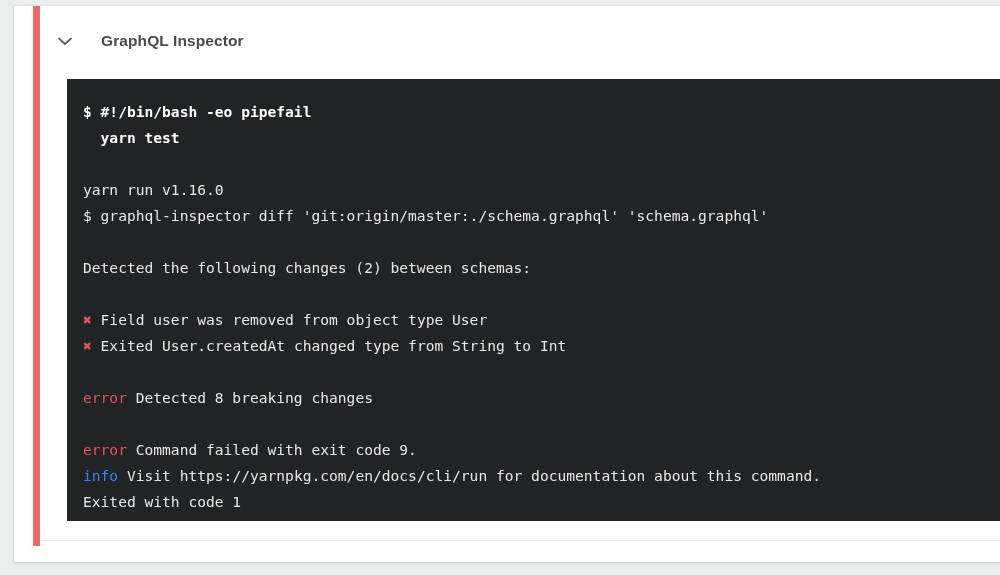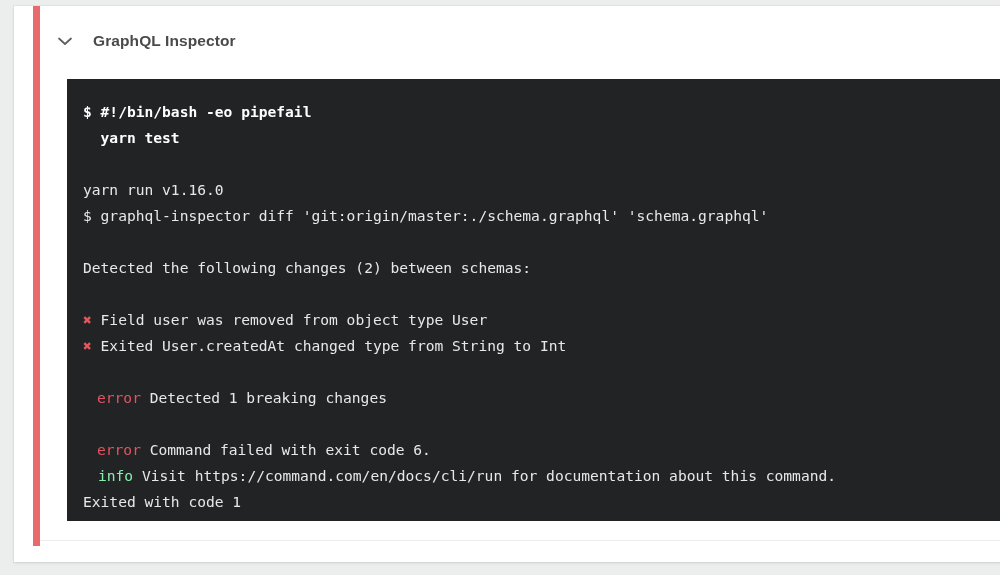--- a/index.html
+++ b/index.html
@@ -34,21 +34,21 @@
     height: 540px;
     background: #e96a6a;
   }
   .job-header {
     position: absolute;
     left: 39px;  
     top: 14px;
     height: 42px;
     display: flex;
     align-items: center;
-    gap: 16px;
+    gap: 24px;
     cursor: pointer;
   }
   .chevron {
     width: 24px; height: 24px;
     display: flex; align-items: center; justify-content: center;
     flex: 0 0 auto;
   }
   .chevron svg { display: block; }
   .job-title {
     font-size: 15.5px;
@@ -72,22 +72,22 @@
   .term-line {
     font-family: "DejaVu Sans Mono", "Liberation Mono", monospace;
     font-size: 14.6px;
     line-height: 26px;
     color: #e8e8e8;
     white-space: pre;
     letter-spacing: 0px;
   }
   .term-line.blank { height: 26px; }
   .term-line.cmd { font-weight: bold; color: #ffffff; }
-  .kw-error { color: #e05561; margin-left: 14px; }
-  .kw-info  { color: #86efac; margin-left: 15px; }
+  .kw-error { color: #e05561; }
+  .kw-info  { color: #3b82f6; }
   .xmark {
     color: #e2575f;
     font-weight: bold;
   }
 
   
   .divider {
     position: absolute;
     left: 26px;  
     top: 534px;
@@ -127,22 +127,22 @@
         <div class="term-line cmd">  yarn test</div>
         <div class="term-line blank">&nbsp;</div>
         <div class="term-line">yarn run v1.16.0</div>
         <div class="term-line">$ graphql-inspector diff 'git:origin/master:./schema.graphql' 'schema.graphql'</div>
         <div class="term-line blank">&nbsp;</div>
         <div class="term-line">Detected the following changes (2) between schemas:</div>
         <div class="term-line blank">&nbsp;</div>
         <div class="term-line"><span class="xmark">✖</span><span> Field user was removed from object type User</span></div>
         <div class="term-line"><span class="xmark">✖</span><span> Exited User.createdAt changed type from String to Int</span></div>
         <div class="term-line blank">&nbsp;</div>
-        <div class="term-line"><span class="kw-error">error</span><span> Detected 1 breaking changes</span></div>
+        <div class="term-line"><span class="kw-error">error</span><span> Detected 8 breaking changes</span></div>
         <div class="term-line blank">&nbsp;</div>
-        <div class="term-line"><span class="kw-error">error</span><span> Command failed with exit code 6.</span></div>
-        <div class="term-line"><span class="kw-info">info</span><span> Visit https://command.com/en/docs/cli/run for documentation about this command.</span></div>
+        <div class="term-line"><span class="kw-error">error</span><span> Command failed with exit code 9.</span></div>
+        <div class="term-line"><span class="kw-info">info</span><span> Visit https://yarnpkg.com/en/docs/cli/run for documentation about this command.</span></div>
         <div class="term-line">Exited with code 1</div>
       </div>
 
     <div class="divider"></div>
   </div>
 </div>
 
 </body></html>

